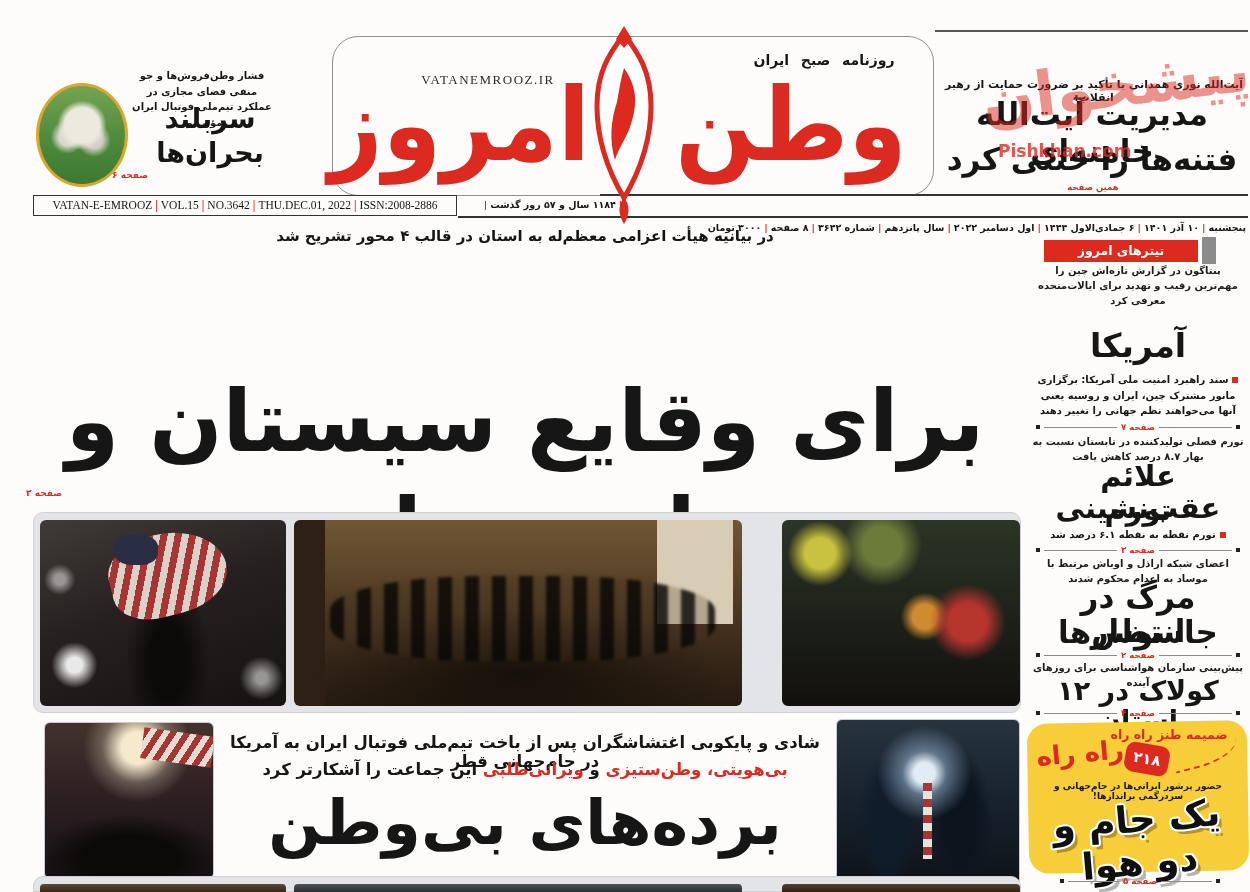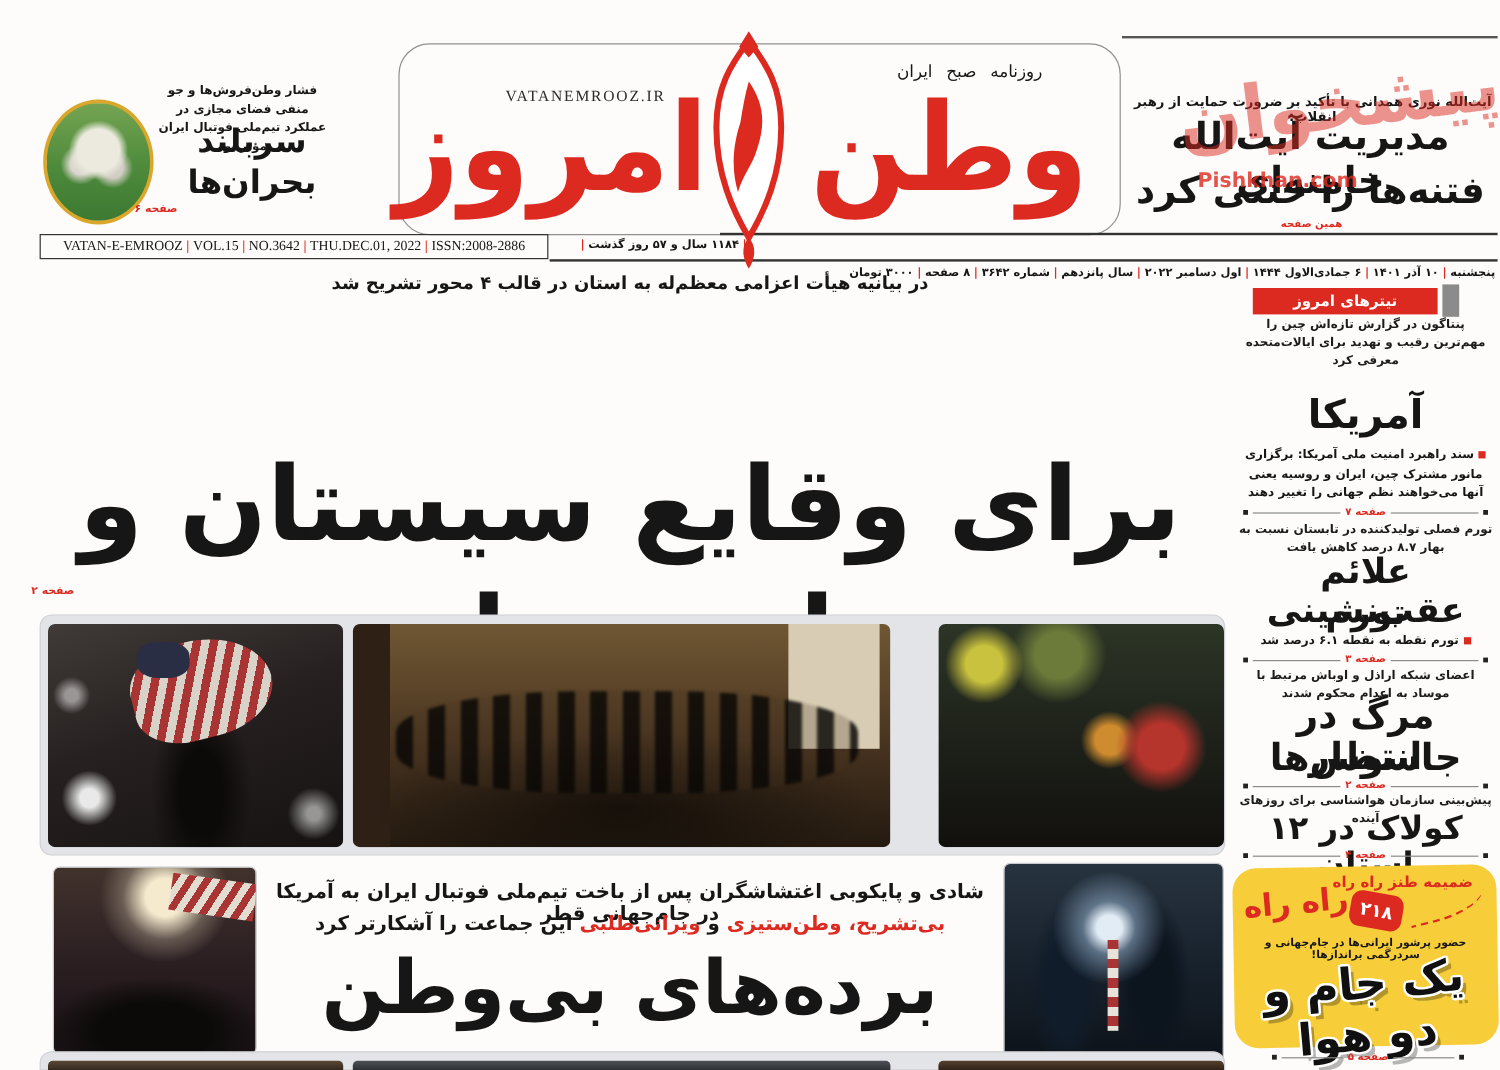--- a/index.html
+++ b/index.html
@@ -28,21 +28,21 @@
       radial-gradient(circle at 55% 30%, #c44 0 4%, rgba(200,68,68,0) 9%),
       linear-gradient(180deg,#74a452 0%,#4d8a3b 55%,#3d7932 100%);}
   .tl-kicker{left:128px;top:68px;width:148px;font-size:10px;line-height:1.55;font-weight:bold;}
   .tl-h1{left:150px;top:103px;width:120px;font-size:27px;font-weight:900;}
   .tl-h2{left:140px;top:137px;width:140px;font-size:27px;font-weight:900;}
   .tl-page{left:108px;top:170px;width:44px;font-size:9px;font-weight:bold;color:var(--red);}
 
   .logo-box{left:332px;top:36px;width:602px;height:160px;border:1.5px solid #909090;border-radius:26px;}
   .site-url{left:408px;top:72px;width:160px;font-family:"Liberation Serif",serif;font-size:13px;
     letter-spacing:1.5px;color:#2a2a2a;}
-  .tagline{left:692px;top:52px;width:232px;font-size:14px;font-weight:normal;word-spacing:7px;}
+  .tagline{left:708px;top:52px;width:232px;font-size:14px;font-weight:bold;word-spacing:7px;}
   .logo-word{color:var(--red);font-weight:900;font-size:94px;line-height:1;transform:scaleY(1.08);}
   .logo-right{left:652px;top:78px;width:278px;}
   .logo-left{left:338px;top:78px;width:252px;}
   .ornament{left:578px;top:26px;width:92px;height:198px;z-index:4;}
 
   .wm-fa{left:1024px;top:46px;width:226px;font-size:62px;font-weight:900;color:var(--red);
     opacity:.5;transform:rotate(-7deg);z-index:6;pointer-events:none;}
   .wm-en{left:998px;top:141px;font-size:17px;font-weight:bold;color:var(--red);opacity:.8;z-index:6;}
 
   .tr-topline{left:935px;top:30px;width:313px;height:1.5px;background:#555;}
@@ -208,21 +208,21 @@
   <div class="photo ph3"></div>
 
   <div class="photo a2-left">
     <div class="awning"></div>
   </div>
   <div class="photo a2-right">
     <div class="flagstrip"></div>
   </div>
   <div class="abs fa c a2-k1">شادی و پایکوبی اغتشاشگران پس از باخت تیم‌ملی فوتبال ایران به آمریکا در جام‌جهانی قطر</div>
   <div class="abs fa c a2-k2">
-    <span class="red">بی‌تشریح، </span><span class="red">وطن‌ستیزی</span><span> و </span><span class="red">ویرانی‌طلبی</span><span> این جماعت را آشکارتر کرد</span>
+    <span class="red">بی‌هویتی، </span><span class="red">وطن‌ستیزی</span><span> و </span><span class="red">ویرانی‌طلبی</span><span> این جماعت را آشکارتر کرد</span>
   </div>
   <div class="abs fa c a2-h">برده‌های بی‌وطن</div>
 
   <div class="abs band band2"></div>
   <div class="bp bp1"></div>
   <div class="bp bp2"></div>
   <div class="bp bp3"></div>
 
   <div class="abs c sb-bar">تیترهای امروز</div>
   <div class="abs sb-sq"></div>

